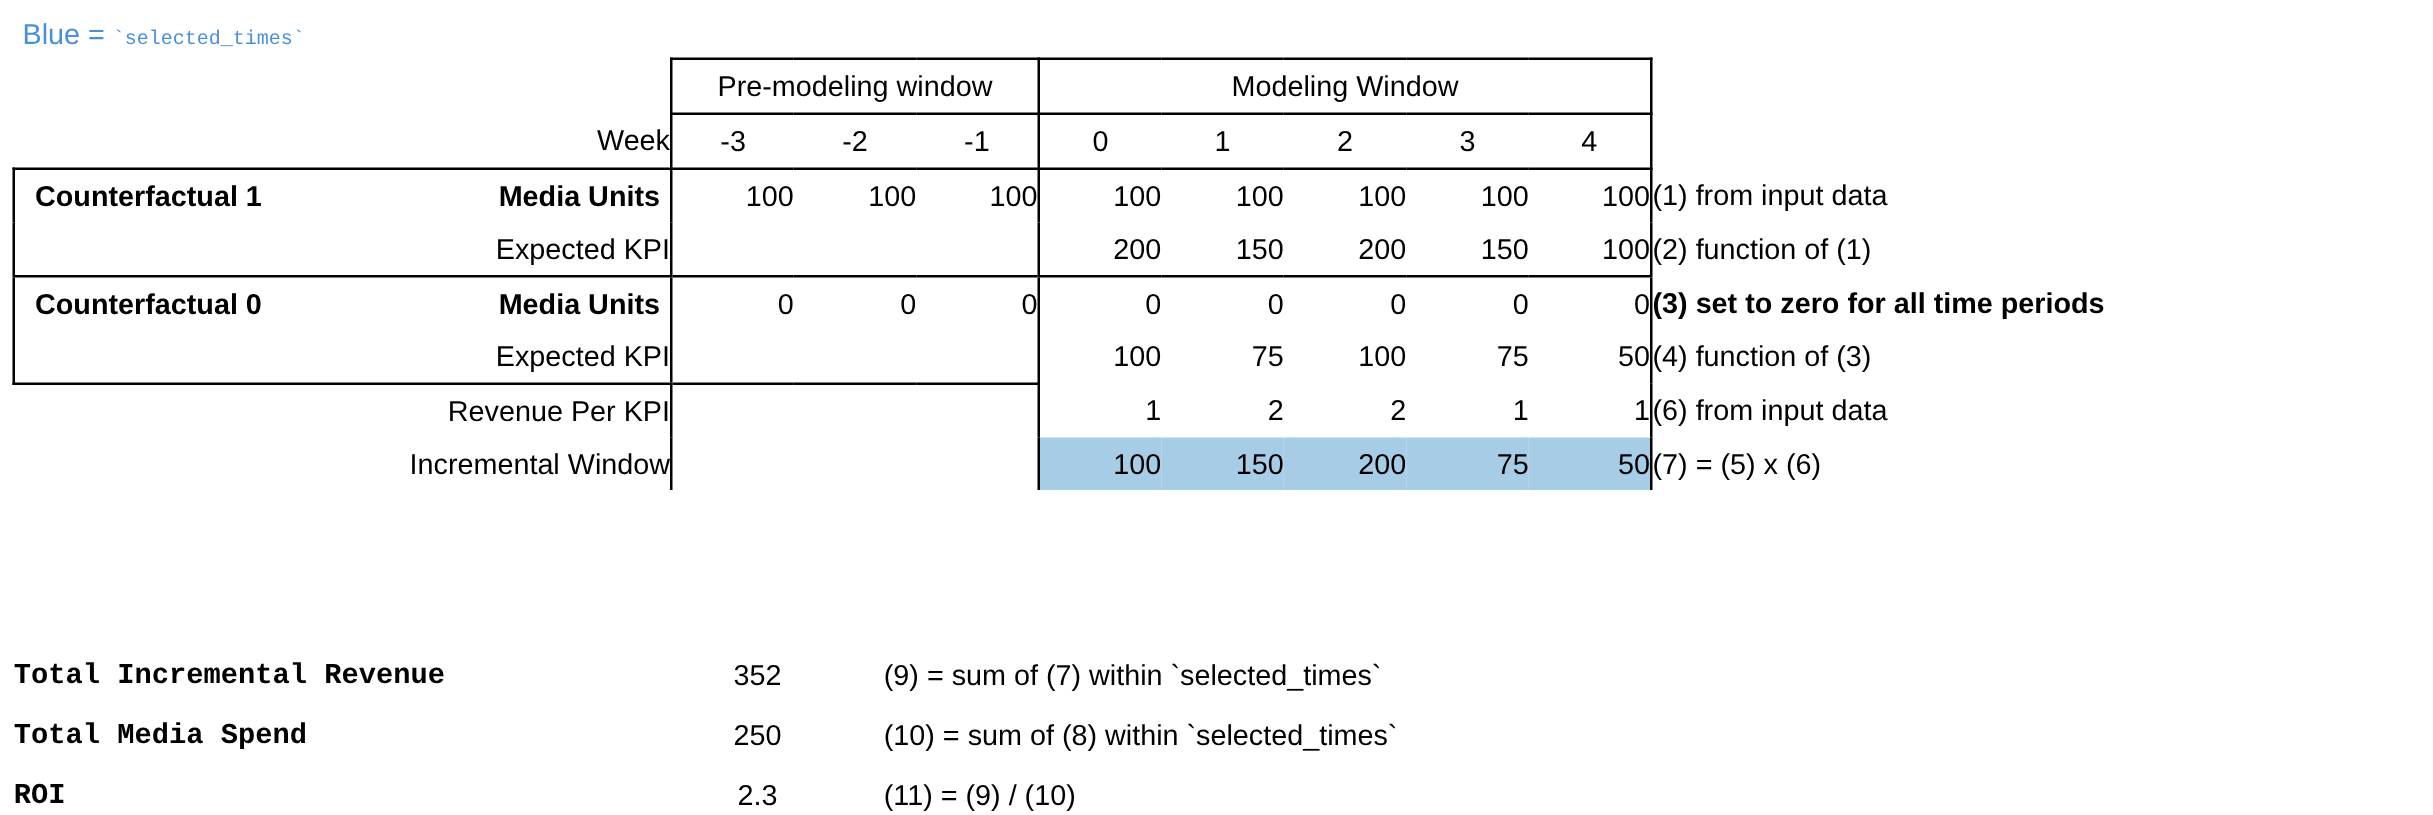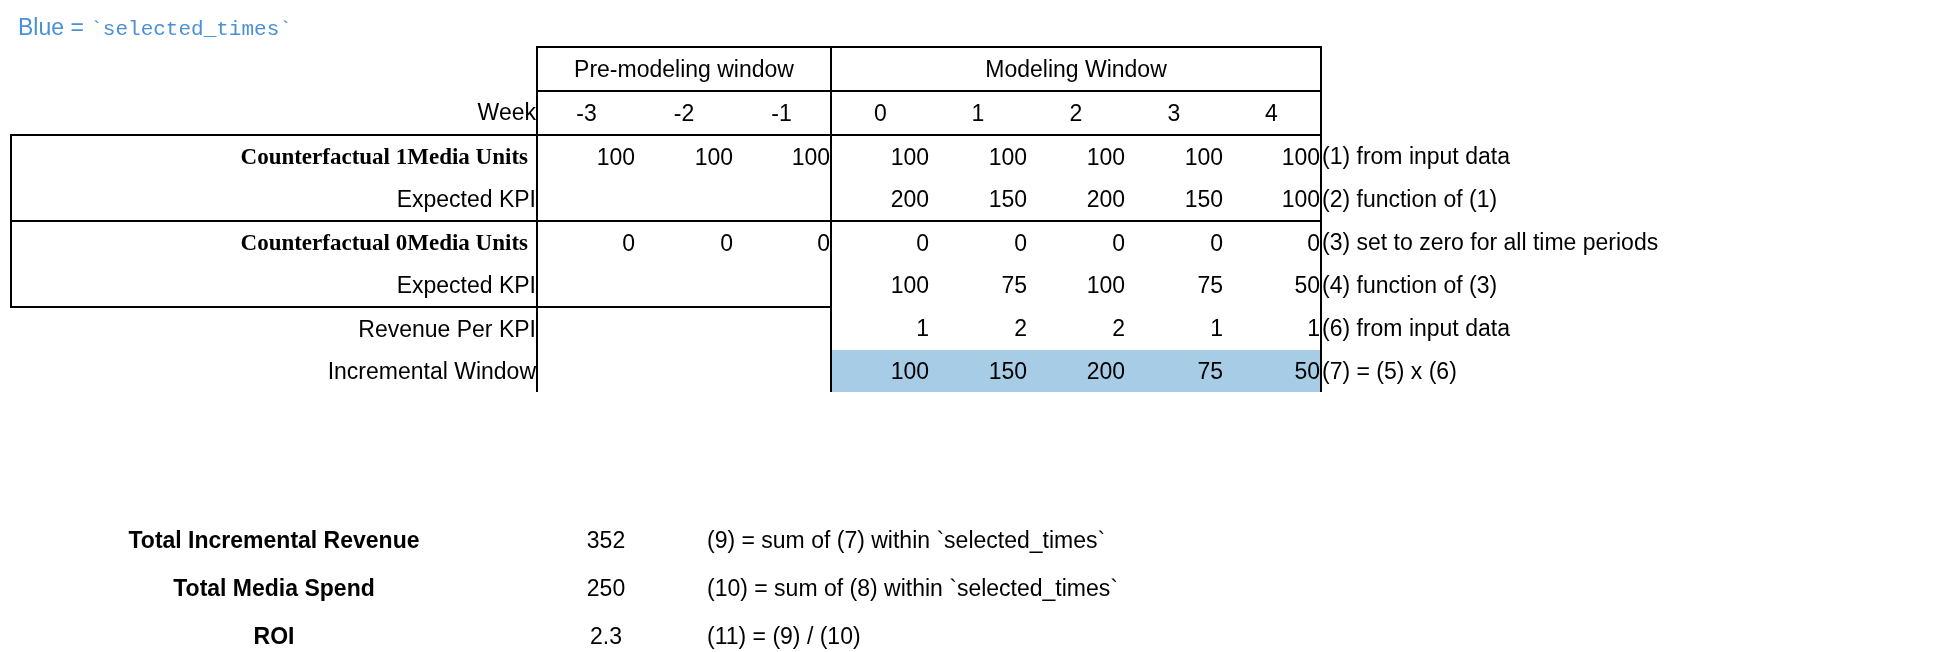--- a/index.html
+++ b/index.html
@@ -18,21 +18,21 @@
   .legend {
     position: absolute;
     left: 18px;
     top: 14px;
     font-size: 23px;
     color: #4a90d9;
     white-space: nowrap;
   }
   .legend .mono {
     font-family: "Liberation Mono", monospace;
-    font-size: 21px;
+    font-size: 16px;
   }
 
   
   .board {
     position: absolute;
     left: 10px;
     top: 46px;
   }
   table.matrix {
     border-collapse: collapse;
@@ -51,41 +51,40 @@
   .note-col  { width: 420px; }
 
   .rowlabel {
     text-align: right;
     padding-right: 8px;
     font-weight: bold;
     white-space: nowrap;
   }
   .lbl-split {
     display: flex;
-    justify-content: flex-end;
+    justify-content: space-between;
     align-items: center;
     padding-left: 16px;
     padding-right: 8px;
     font-weight: bold;
     white-space: nowrap;
-    font-family: Liberation Serif, serif;
   }
   .num {
     text-align: right;
     padding-right: 10px;
   }
   .hdr-center {
     text-align: center;
   }
   .note {
     text-align: left;
     padding-left: 6px;
     white-space: nowrap;
   }
-  .note.bold { font-weight: normal; }
+  .note.bold { font-weight: bold; }
 
   
   .bt { border-top: 2px solid #000; }
   .bb { border-bottom: 2px solid #000; border-radius: 11px; }
   .bl { border-left: 2px solid #000; }
   .br { border-right: 2px solid #000; }
 
   .blue { background: #a7cce5; }
 
   .spanhdr {
@@ -101,24 +100,25 @@
     top: 516px;
     border-collapse: collapse;
   }
   .summary td {
     font-size: 23px;
     height: 46px;
     vertical-align: middle;
   }
   .sum-label {
     width: 526px;
-    text-align: center;
+    text-align: left;
     padding-right: 8px;
     font-weight: bold;
     white-space: nowrap;
+    font-family: Liberation Mono, monospace;
   }
   .sum-value {
     width: 120px;
     text-align: center;
     white-space: nowrap;
   }
   .sum-note {
     text-align: left;
     padding-left: 40px;
     white-space: nowrap;

